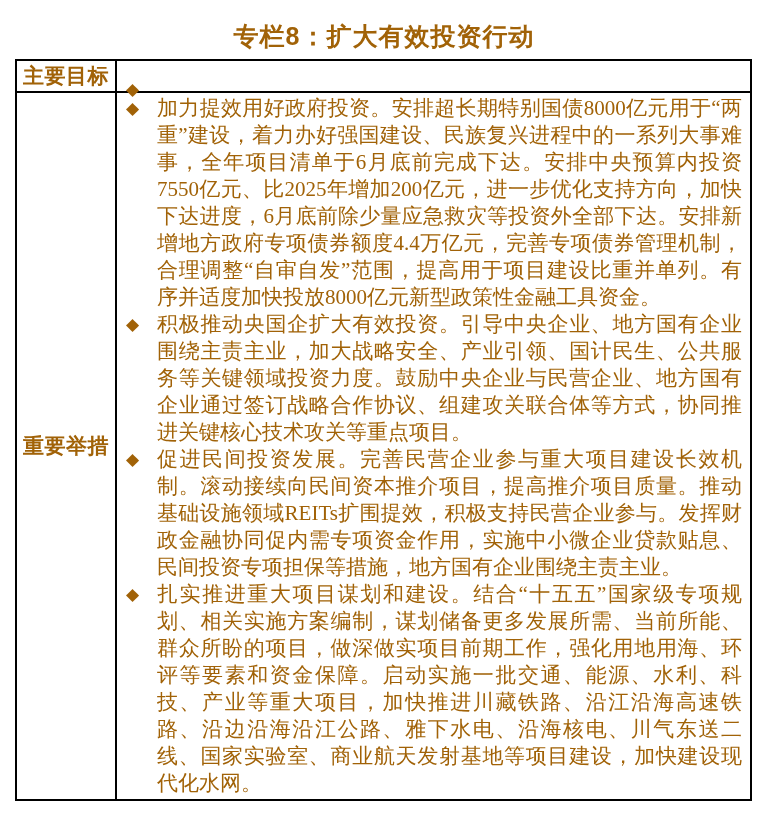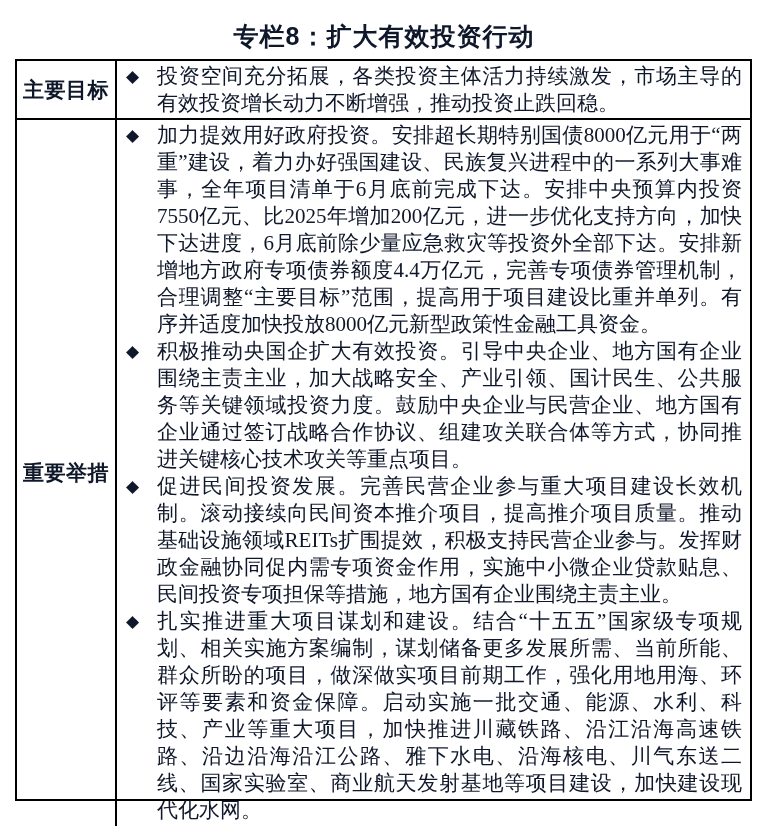--- a/index.html
+++ b/index.html
@@ -5,21 +5,21 @@
   html, body {
     margin: 0;
     padding: 0;
     background: #ffffff;
   }
   .page {
     position: relative;
     width: 768px;
     height: 839px;
     background: #ffffff;
-    color: #0f172a;
+    color: #a16207;
     font-family: "Liberation Serif", "DejaVu Serif", serif;
     overflow: hidden;
   }
   .doc-title {
     margin: 0;
     padding-top: 23px;
     text-align: center;
     font-family: "Liberation Sans", "DejaVu Sans", sans-serif;
     font-weight: bold;
     font-size: 25px;
@@ -96,31 +96,30 @@
 
   <h1 class="doc-title">专栏8：扩大有效投资行动</h1>
 
   <div class="box-table">
 
     <div class="t-row objectives">
       <div class="label-cell">主要目标</div>
       <div class="content-cell">
         <div class="bullet-item">
           <span class="bullet-glyph">◆</span>
-          <span>投资空间充分拓展，各类投资主体活力持续激发，市场主导的有效投资增长动力不断增强，推动投资止跌回稳。</span>
         </div>
       </div>
     </div>
 
     <div class="t-row measures">
       <div class="label-cell">重要举措</div>
       <div class="content-cell">
         <div class="bullet-item">
           <span class="bullet-glyph">◆</span>
-          <span>加力提效用好政府投资。安排超长期特别国债8000亿元用于“两重”建设，着力办好强国建设、民族复兴进程中的一系列大事难事，全年项目清单于6月底前完成下达。安排中央预算内投资7550亿元、比2025年增加200亿元，进一步优化支持方向，加快下达进度，6月底前除少量应急救灾等投资外全部下达。安排新增地方政府专项债券额度4.4万亿元，完善专项债券管理机制，合理调整“主要目标”范围，提高用于项目建设比重并单列。有序并适度加快投放8000亿元新型政策性金融工具资金。</span>
+          <span>加力提效用好政府投资。安排超长期特别国债8000亿元用于“两重”建设，着力办好强国建设、民族复兴进程中的一系列大事难事，全年项目清单于6月底前完成下达。安排中央预算内投资7550亿元、比2025年增加200亿元，进一步优化支持方向，加快下达进度，6月底前除少量应急救灾等投资外全部下达。安排新增地方政府专项债券额度4.4万亿元，完善专项债券管理机制，合理调整“自审自发”范围，提高用于项目建设比重并单列。有序并适度加快投放8000亿元新型政策性金融工具资金。</span>
         </div>
         <div class="bullet-item">
           <span class="bullet-glyph">◆</span>
           <span>积极推动央国企扩大有效投资。引导中央企业、地方国有企业围绕主责主业，加大战略安全、产业引领、国计民生、公共服务等关键领域投资力度。鼓励中央企业与民营企业、地方国有企业通过签订战略合作协议、组建攻关联合体等方式，协同推进关键核心技术攻关等重点项目。</span>
         </div>
         <div class="bullet-item">
           <span class="bullet-glyph">◆</span>
           <span>促进民间投资发展。完善民营企业参与重大项目建设长效机制。滚动接续向民间资本推介项目，提高推介项目质量。推动基础设施领域REITs扩围提效，积极支持民营企业参与。发挥财政金融协同促内需专项资金作用，实施中小微企业贷款贴息、民间投资专项担保等措施，地方国有企业围绕主责主业。</span>
         </div>
         <div class="bullet-item">

